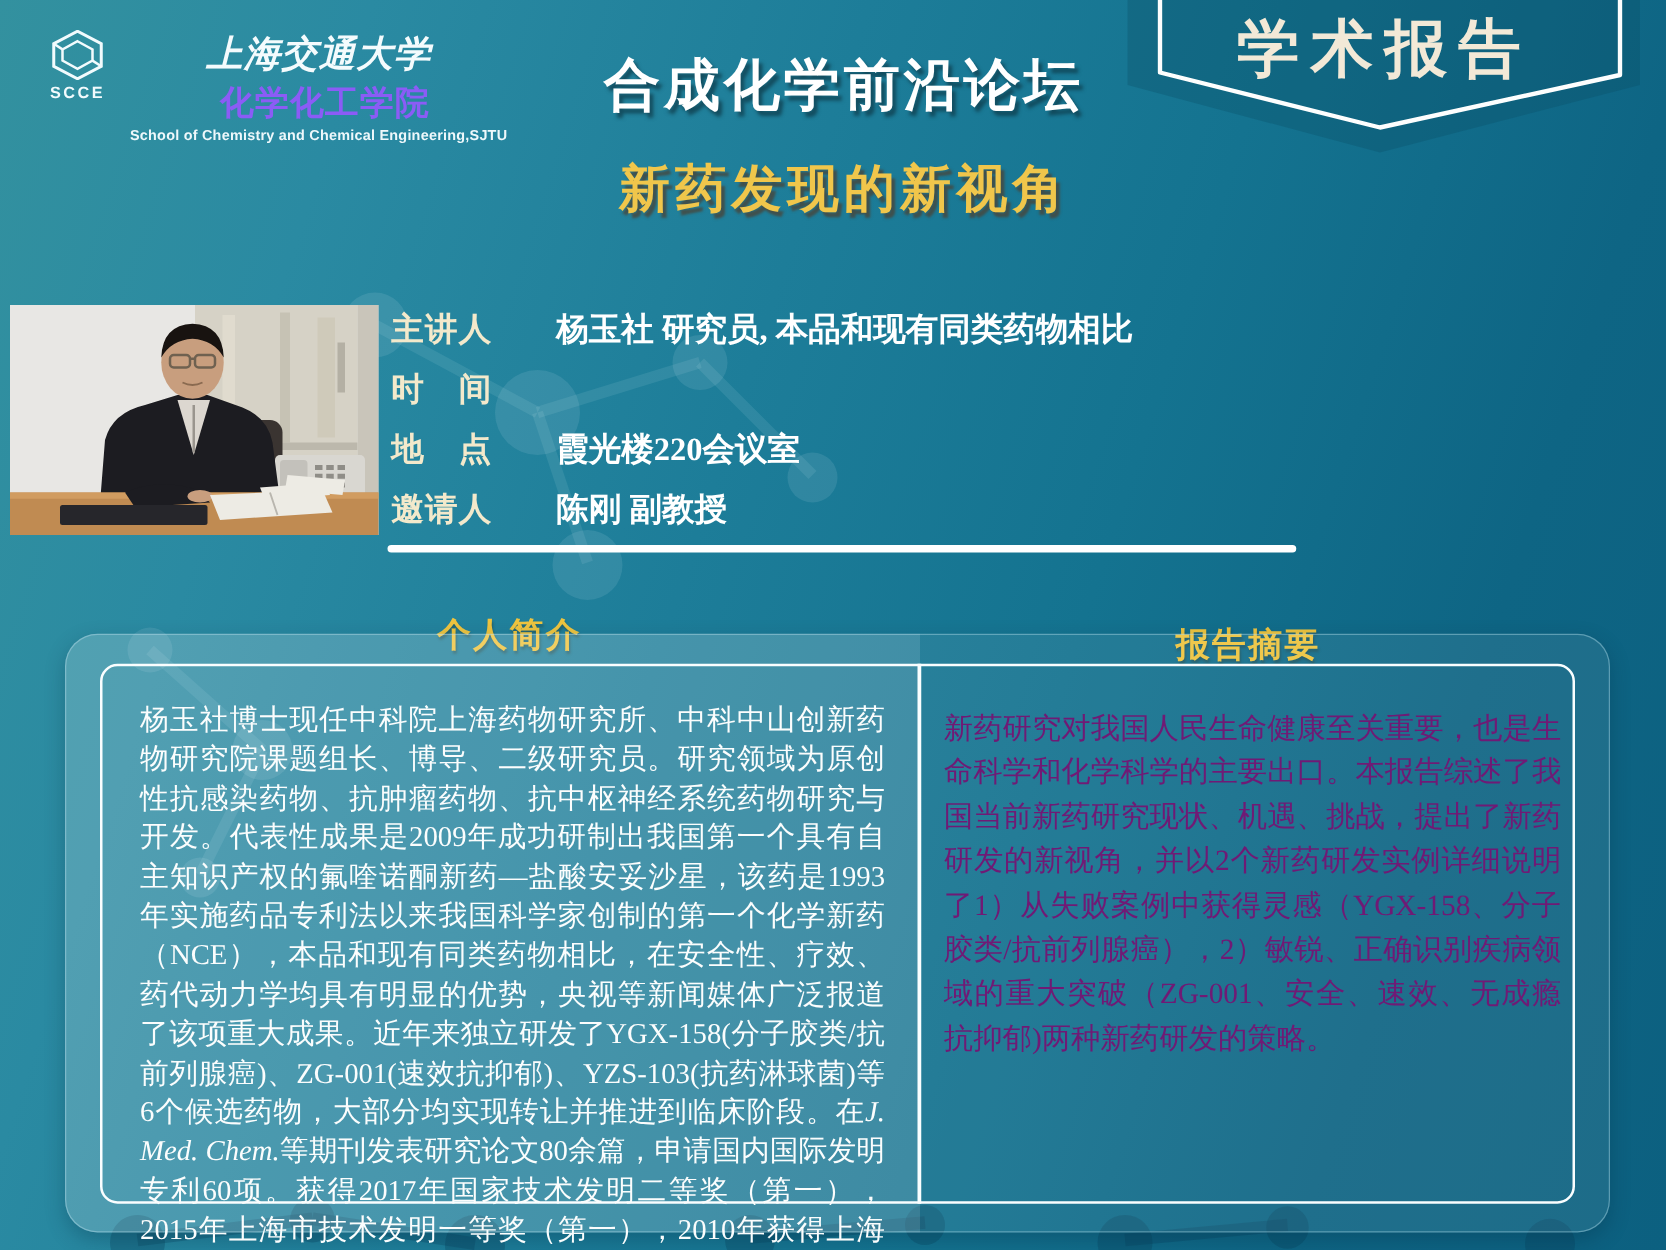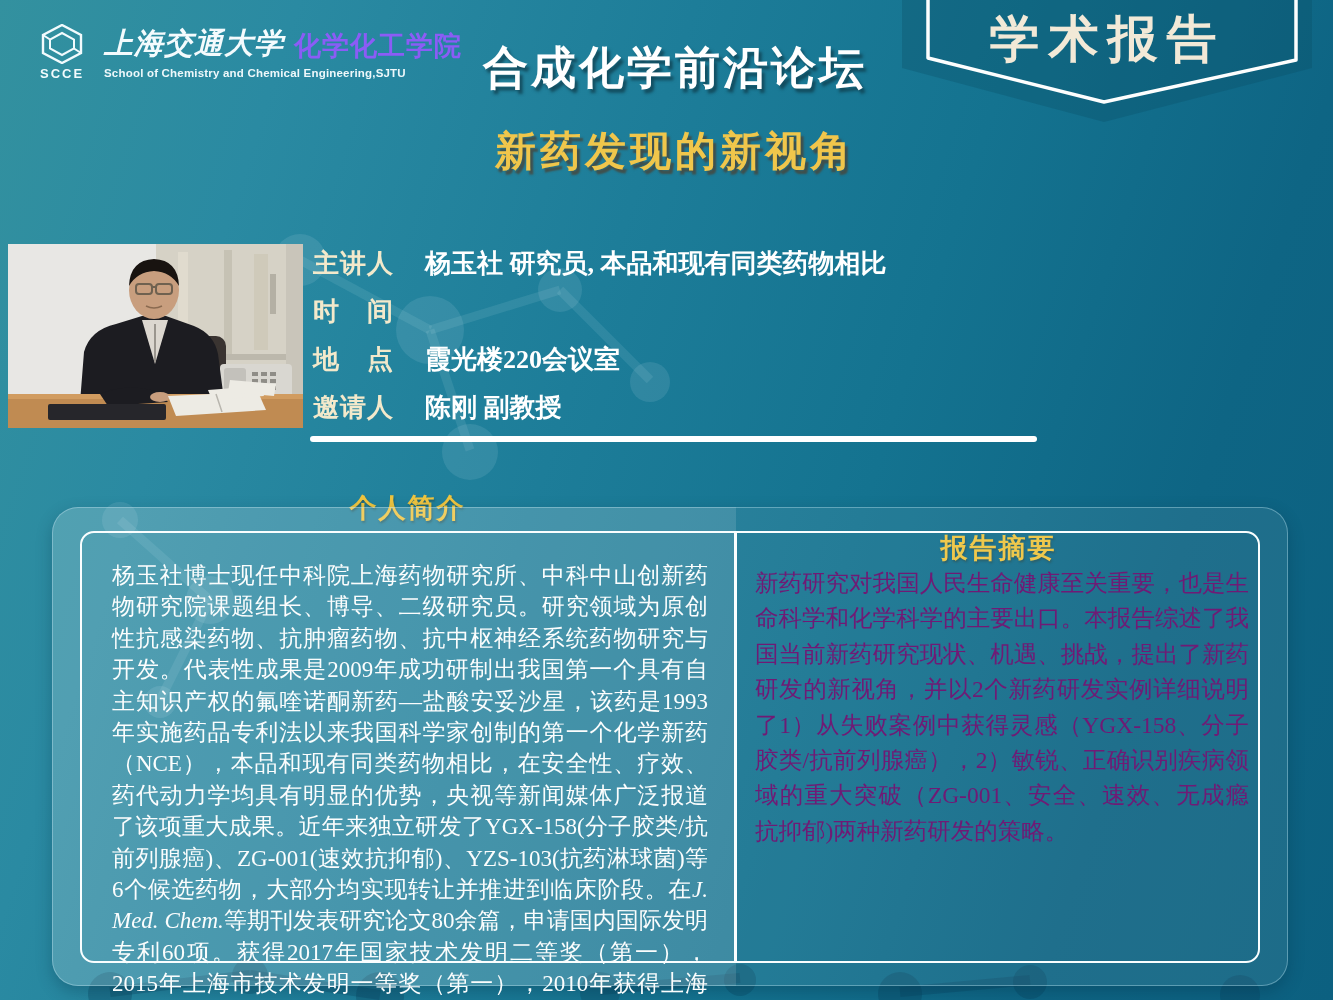--- a/index.html
+++ b/index.html
@@ -8,57 +8,57 @@
     position:relative; overflow:hidden;
     font-family:"Liberation Sans", sans-serif;
     background:linear-gradient(108deg, #33919f 0%, #2a8aa2 18%, #1d7d99 42%, #147390 62%, #0e6584 82%, #0c6080 100%);
   }
   
   .bg-decor { position:absolute; inset:0; width:1333px; height:1000px; pointer-events:none; }
   
   .logo-block { position:absolute; left:40px; top:24px; display:flex; align-items:flex-start; color:#fff; }
   .logo-mark { width:52px; display:flex; flex-direction:column; align-items:flex-start; margin-right:12px; }
   .logo-scce { font-size:13px; font-weight:bold; letter-spacing:2px; margin-top:2px; color:#f2fbfd; }
-  .logo-text .cn-line { display:flex; align-items:flex-end; }
+  .logo-text .cn-line { display:flex; align-items:center;flex-direction:column; }
   .logo-univ { font-family:"Liberation Serif", serif; font-style:italic; font-weight:bold; font-size:29px; letter-spacing:1px; color:#f4fbfd; }
   .logo-school { font-size:27px; font-weight:bold; margin-left:10px; color:#8b5cf6; letter-spacing:1px; }
   .logo-en { font-size:11.5px; font-weight:bold; color:#eef8fb; margin-top:3px; letter-spacing:0.2px; }
   
   .forum-title { position:absolute; left:340px; top:38px; width:670px; text-align:center;
     font-size:45px; font-weight:900; color:#ffffff; letter-spacing:3px;
     text-shadow:3px 4px 3px rgba(15,60,75,0.75); }
   .talk-title { position:absolute; left:340px; top:124px; width:670px; text-align:center;
     font-size:41px; font-weight:900; color:#f0c64b; letter-spacing:4px;
     text-shadow:3px 4px 2px rgba(70,72,62,0.85); }
   
   .badge { position:absolute; left:895px; top:0; width:425px; height:130px; }
   .badge svg { position:absolute; left:0; top:0; }
   .badge-label { position:absolute; left:0; top:6px; width:425px; text-align:center;
     font-size:50px; font-weight:900; color:#f2e9d7; letter-spacing:9px; }
   
   .photo { position:absolute; left:8px; top:244px; width:295px; height:184px; overflow:hidden; }
   
   .info-block { position:absolute; left:313px; top:246px; width:740px; }
-  .info-row { display:flex; align-items:center; margin-bottom:13px; }
+  .info-row { display:flex; align-items:center; margin-bottom:13px;gap:20px; }
   .info-label { width:100px; flex:0 0 100px; font-size:26px; font-weight:900; color:#f3e9cb; letter-spacing:1px; }
   .info-value { font-family:"Liberation Serif", serif; font-weight:bold; font-size:26px; color:#ffffff; margin-left:12px; white-space:nowrap; }
   .divider { position:absolute; left:310px; top:436px; width:727px; height:6px; background:#ffffff; border-radius:3px; }
   
   .panel-outer { position:absolute; left:52px; top:507px; width:1236px; height:479px;
     background:rgba(255,255,255,0.07); border:1px solid rgba(170,215,228,0.45);
     border-radius:26px; box-shadow:0 6px 16px rgba(0,40,60,0.28); }
   .panel-left-fill { position:absolute; left:52px; top:507px; width:684px; height:479px;
     background:rgba(255,255,255,0.12); border-radius:26px 0 0 26px; }
   .panel-frame { position:absolute; left:80px; top:531px; width:1180px; height:432px;
     border:2.5px solid #fafeff; border-radius:14px; }
   .panel-divider { position:absolute; left:734px; top:531px; width:3px; height:432px; background:#fafeff; }
   .section-title { position:absolute; font-size:27px; font-weight:900; color:#eec43f; letter-spacing:2px;
     text-shadow:1px 2px 2px rgba(40,60,50,0.45); }
   .bio-title { left:80px; top:490px; width:655px; text-align:center; }
-  .abstract-title { left:737px; top:498px; width:523px; text-align:center;margin-top:32px; }
+  .abstract-title { left:737px; top:498px; width:523px; text-align:center; }
   .bio-text { position:absolute; left:112px; top:560px; width:596px;
     font-family:"Liberation Serif", serif; font-size:23px; line-height:31.4px;
     color:#fbfdfd; text-align:justify; }
   .bio-text .jrnl { font-style:italic; }
   .abstract-text { position:absolute; left:755px; top:566px; width:494px;
     font-family:"Liberation Serif", serif; font-size:23.5px; line-height:35.4px;
     color:#701a75; text-align:justify; }
 </style>
 </head>
 <body>

